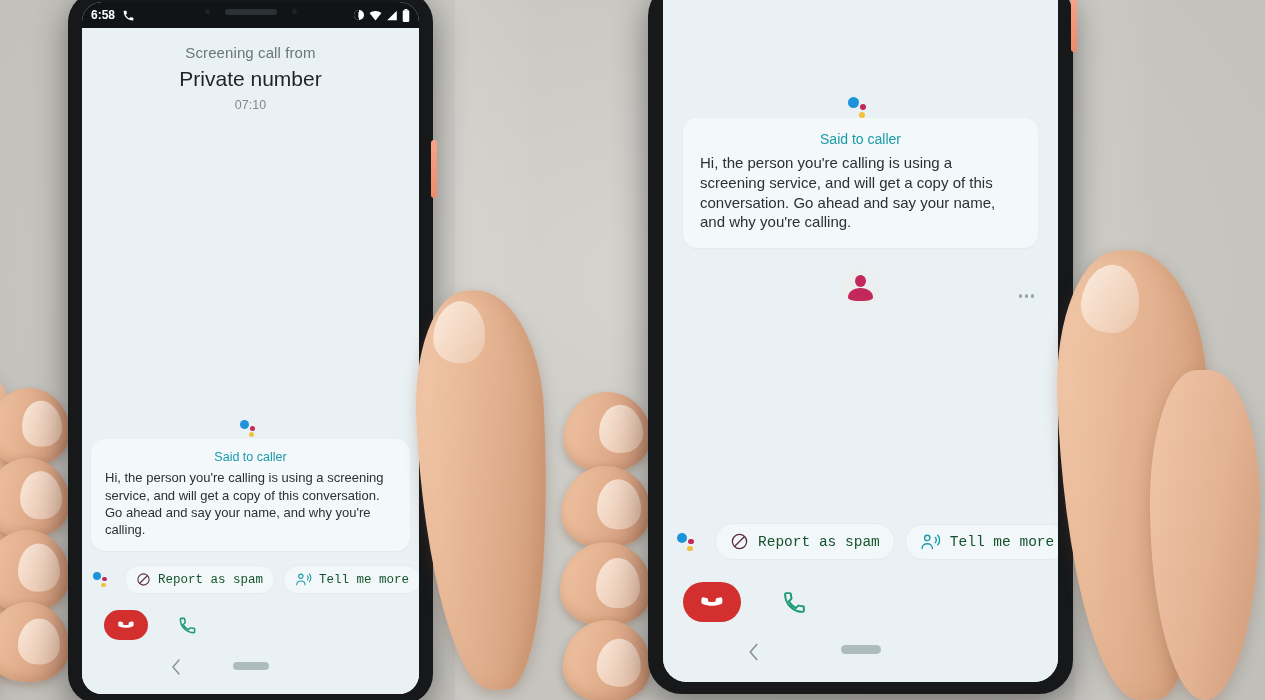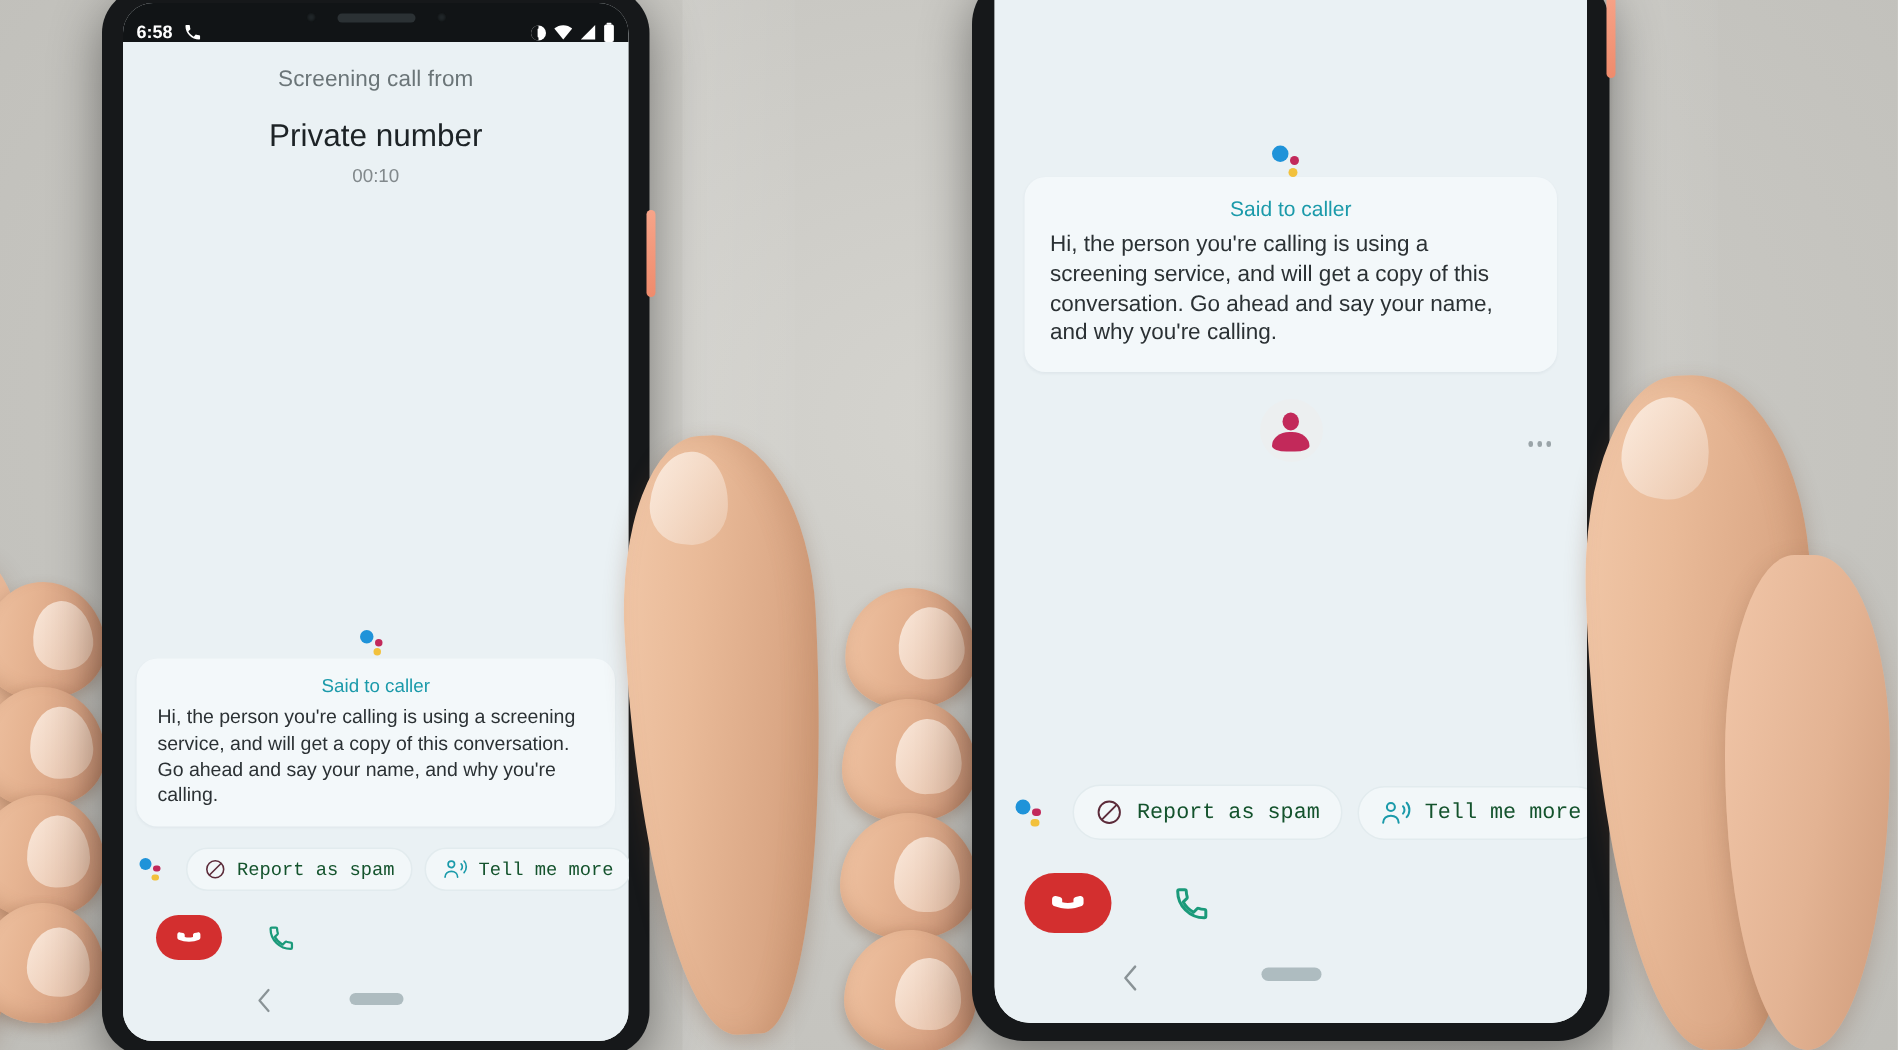--- a/index.html
+++ b/index.html
@@ -79,21 +79,21 @@
     background: linear-gradient(180deg, #f7a489, #ef8b6c);
   }
 
   
   .statusbar {
     position: absolute;
     top: 0; left: 0; right: 0;
     height: 26px;
     background: #111416;
     display: flex;
-    align-items: flex-end;
+    align-items: center;
     justify-content: space-between;
     padding: 0 9px;
     color: #ffffff;
     font-size: 12px;
     font-weight: bold;
     z-index: 6;
   }
   .sb-left { display: flex; align-items: center; gap: 7px; }
   .sb-right { display: flex; align-items: center; gap: 4px; }
 
@@ -328,22 +328,22 @@
               <rect x="1" y="2" width="10" height="18" rx="2" fill="#fff"></rect>
             </svg>
           </span>
         </div>
       </div>
 
       <div class="screen-content">
 
         <div class="call-header">
           <div class="call-from" style="font-size:15px;">Screening call from</div>
-          <div class="call-number" style="font-size:21px; margin-top:18px;">Private number</div>
-          <div class="call-timer" style="font-size:12.5px; margin-top:7px;">00:10</div>
+          <div class="call-number" style="font-size:21px; margin-top:6px;">Private number</div>
+          <div class="call-timer" style="font-size:12.5px; margin-top:7px;">07:10</div>
         </div>
 
         <div class="transcript">
           <div class="bubble-wrap" style="padding:0 9px 4px;">
             <div class="avatar-assistant" style="top:-2px; width:22px; height:22px;">
               <span class="gdot-blue" style="left:0; top:3px; width:9px; height:9px;"></span>
               <span class="gdot-red" style="left:10px; top:9px; width:5px; height:5px;"></span>
               <span class="gdot-yellow" style="left:9px; top:15px; width:5px; height:5px;"></span>
             </div>
             <div class="bubble" style="margin-top:20px; padding:11px 14px 13px;">

